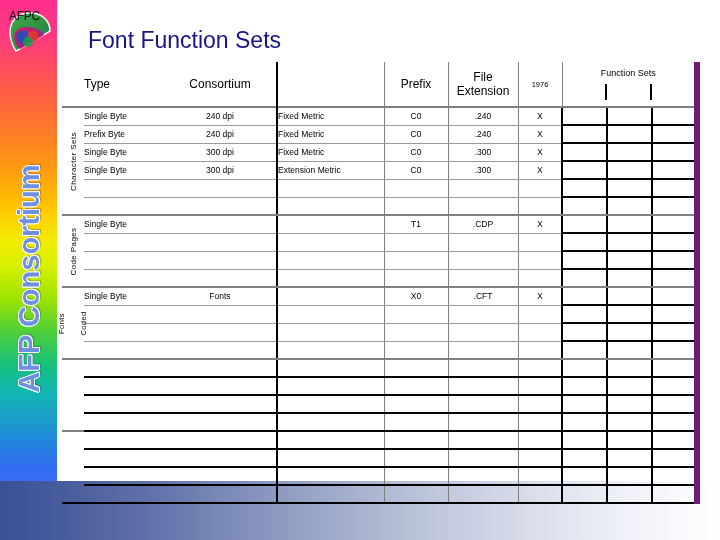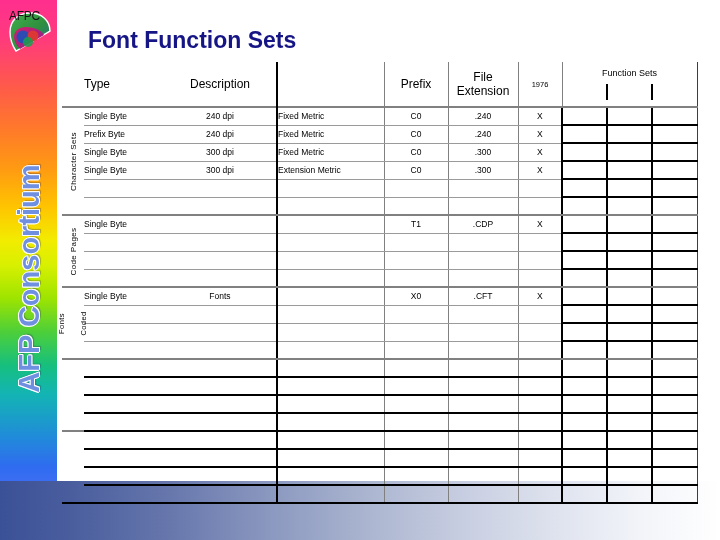--- a/index.html
+++ b/index.html
@@ -88,21 +88,21 @@
         #6878ad 24%, #8c99c0 38%, #adb7d1 52%, #c9cfe2 65%,
         #e0e4ef 78%, #f2f4f9 89%, #ffffff 100%);
   }
 
   
   #page-title {
     position: absolute;
     left: 88px;
     top: 27px;
     font-size: 23px;
-    font-weight: bold;
+    font-weight: normal;
     color: #151585;
     font-family: "Liberation Sans", sans-serif;
     white-space: nowrap;
   }
 
   
   #table-wrap {
     position: absolute;
     left: 62px;
     top: 62px;
@@ -145,21 +145,21 @@
   .hdr-1980 {
     font-size: 7.5px;
     font-weight: bold;
     text-align: center;
     vertical-align: bottom;
     padding-bottom: 4px;
   }
 
   
   .bl-blk  { border-left: 2px solid #000000; }
-  .br-blk  { border-right: 1px solid #701a75; }
+  .br-blk  { border-right: 6px solid #701a75; }
   .bt-blk  { border-top: 2px solid #000000; }
   .bb-blk  { border-bottom: 2px solid #000000; }
   .bl-gry  { border-left: 1.5px solid #808080; }
   .bb-thin { border-bottom: 1px solid #9a9a9a; }
   .bb-sect { border-bottom: 2.5px solid #808080; }
   .bt-sect { border-top: 2.5px solid #808080; }
 
   .row { height: 18px; }
   .cell-txt {
     padding-left: 5px;
@@ -234,21 +234,21 @@
       <col style="width:70px">
       <col style="width:44px">
       <col style="width:45px">
       <col style="width:45px">
       <col style="width:45px">
     </colgroup>
     <tbody id="table-body">
         <tr>
           <td class="hdr" rowspan="1"></td>
           <td class="hdr hdr-type">Type</td>
-          <td class="hdr">Description</td>
+          <td class="hdr">Consortium</td>
           <td class="hdr bl-blk"></td>
           <td class="hdr bl-gry">Prefix</td>
           <td class="hdr bl-gry">
             <div>File</div>
             <div>Extension</div>
           </td>
           <td class="hdr hdr-1980 bl-gry">1976</td>
           <td class="hdr hdr-fs-group bl-gry br-blk" colspan="3">
             <div>Function Sets</div>
             <div style="display:flex;height:16px;margin-top:6px;">

